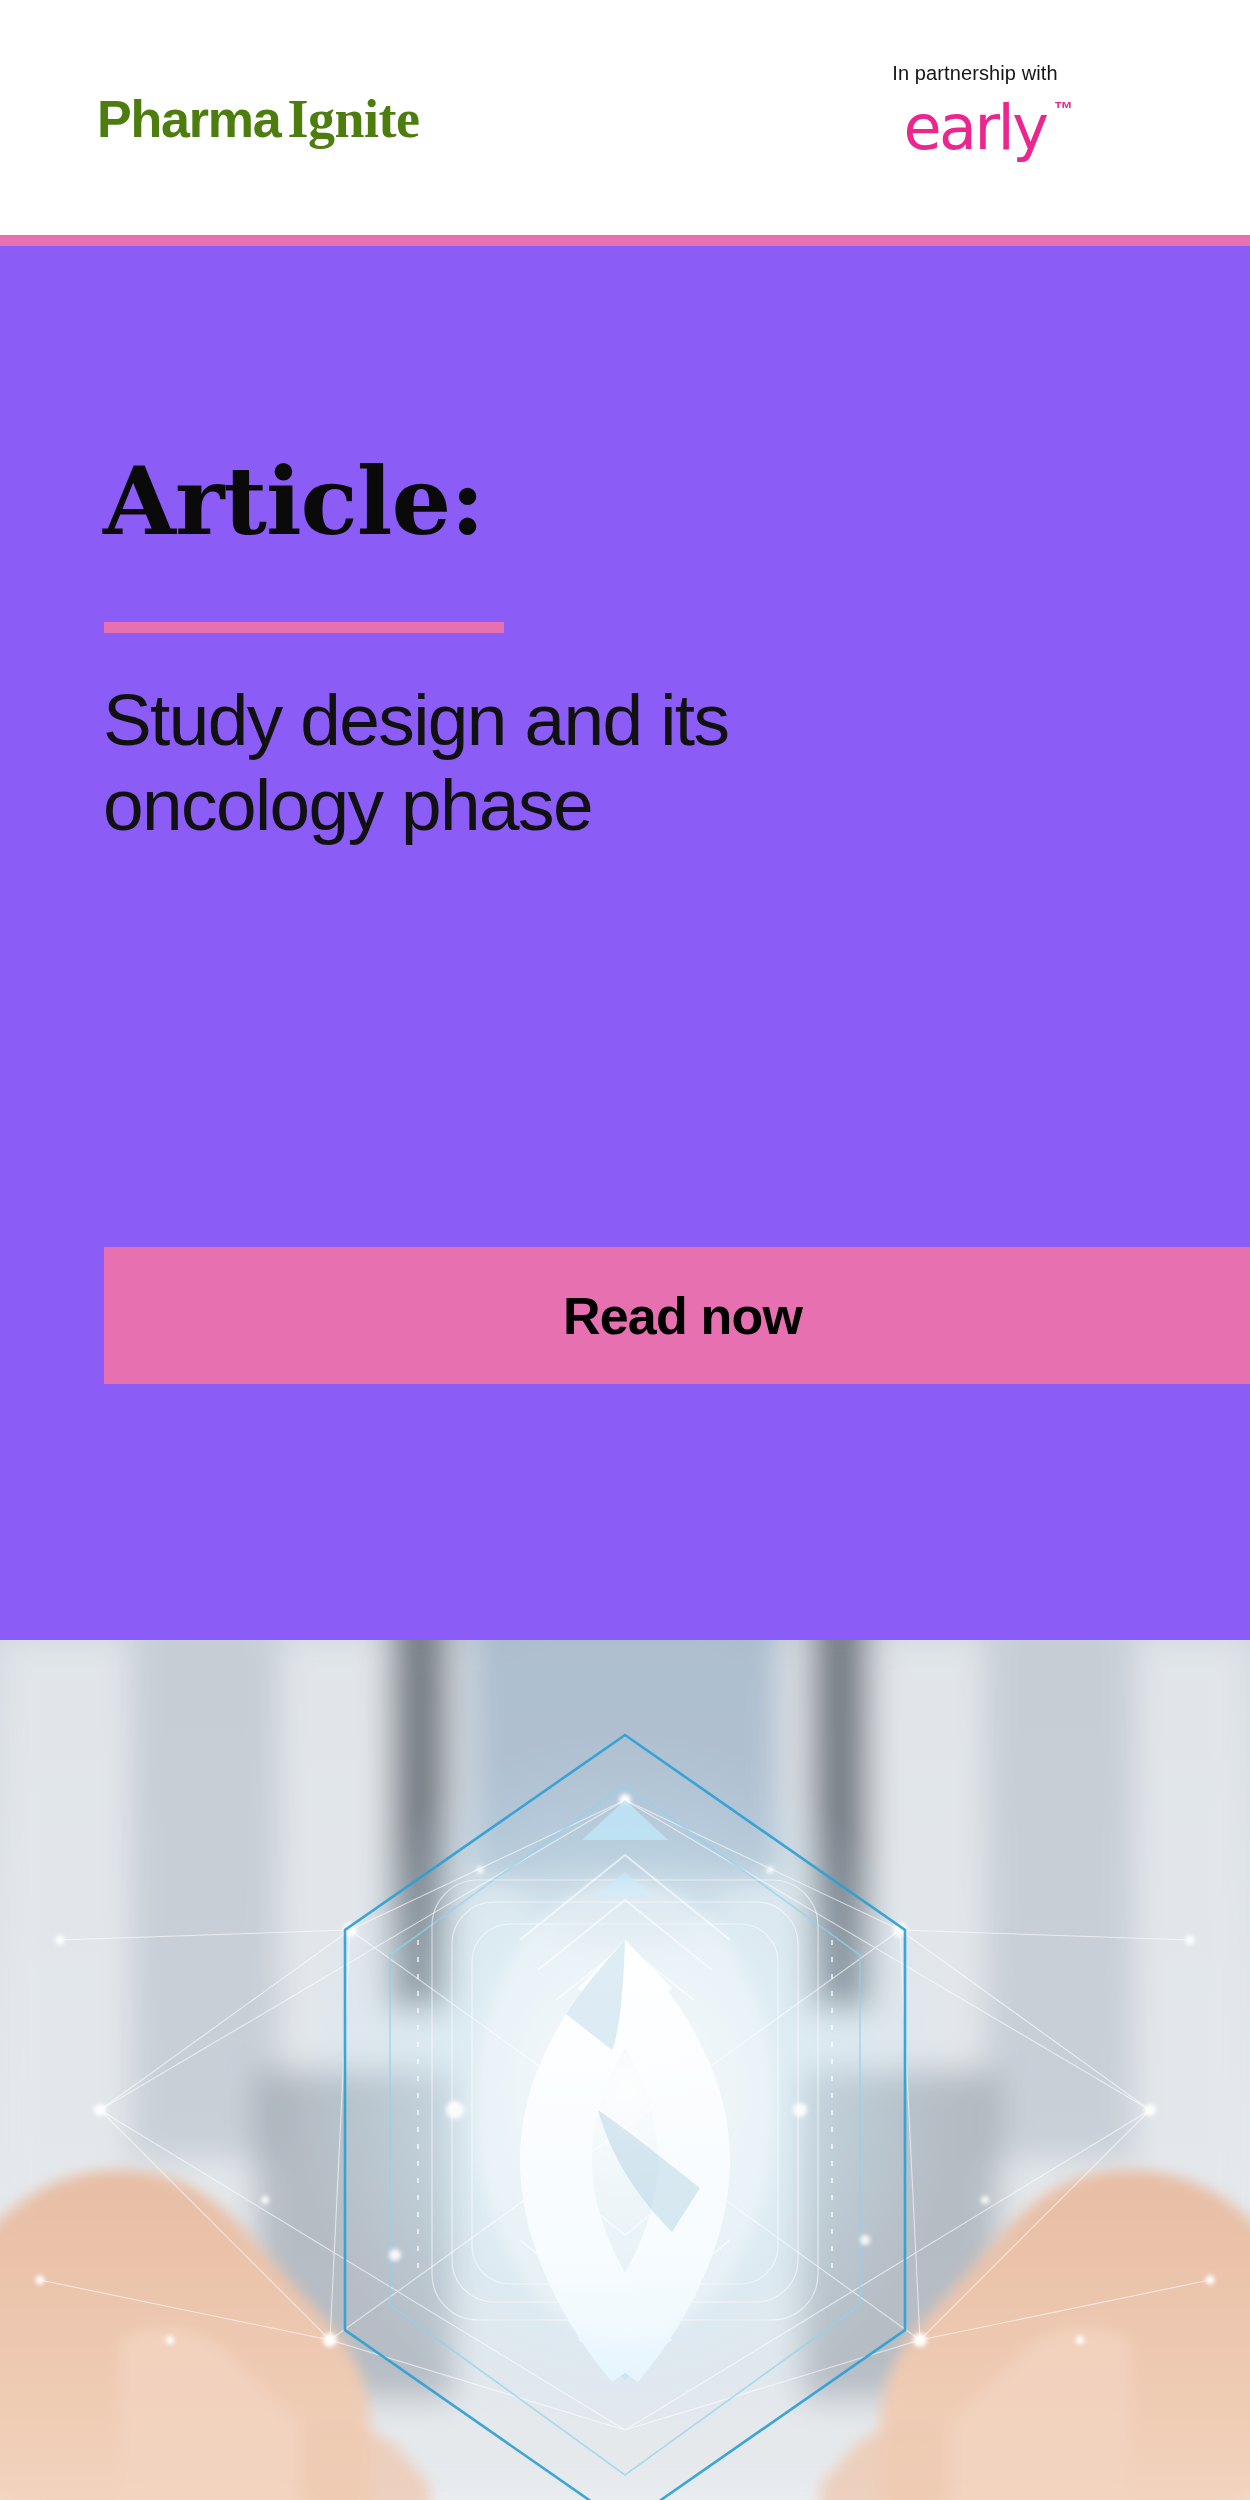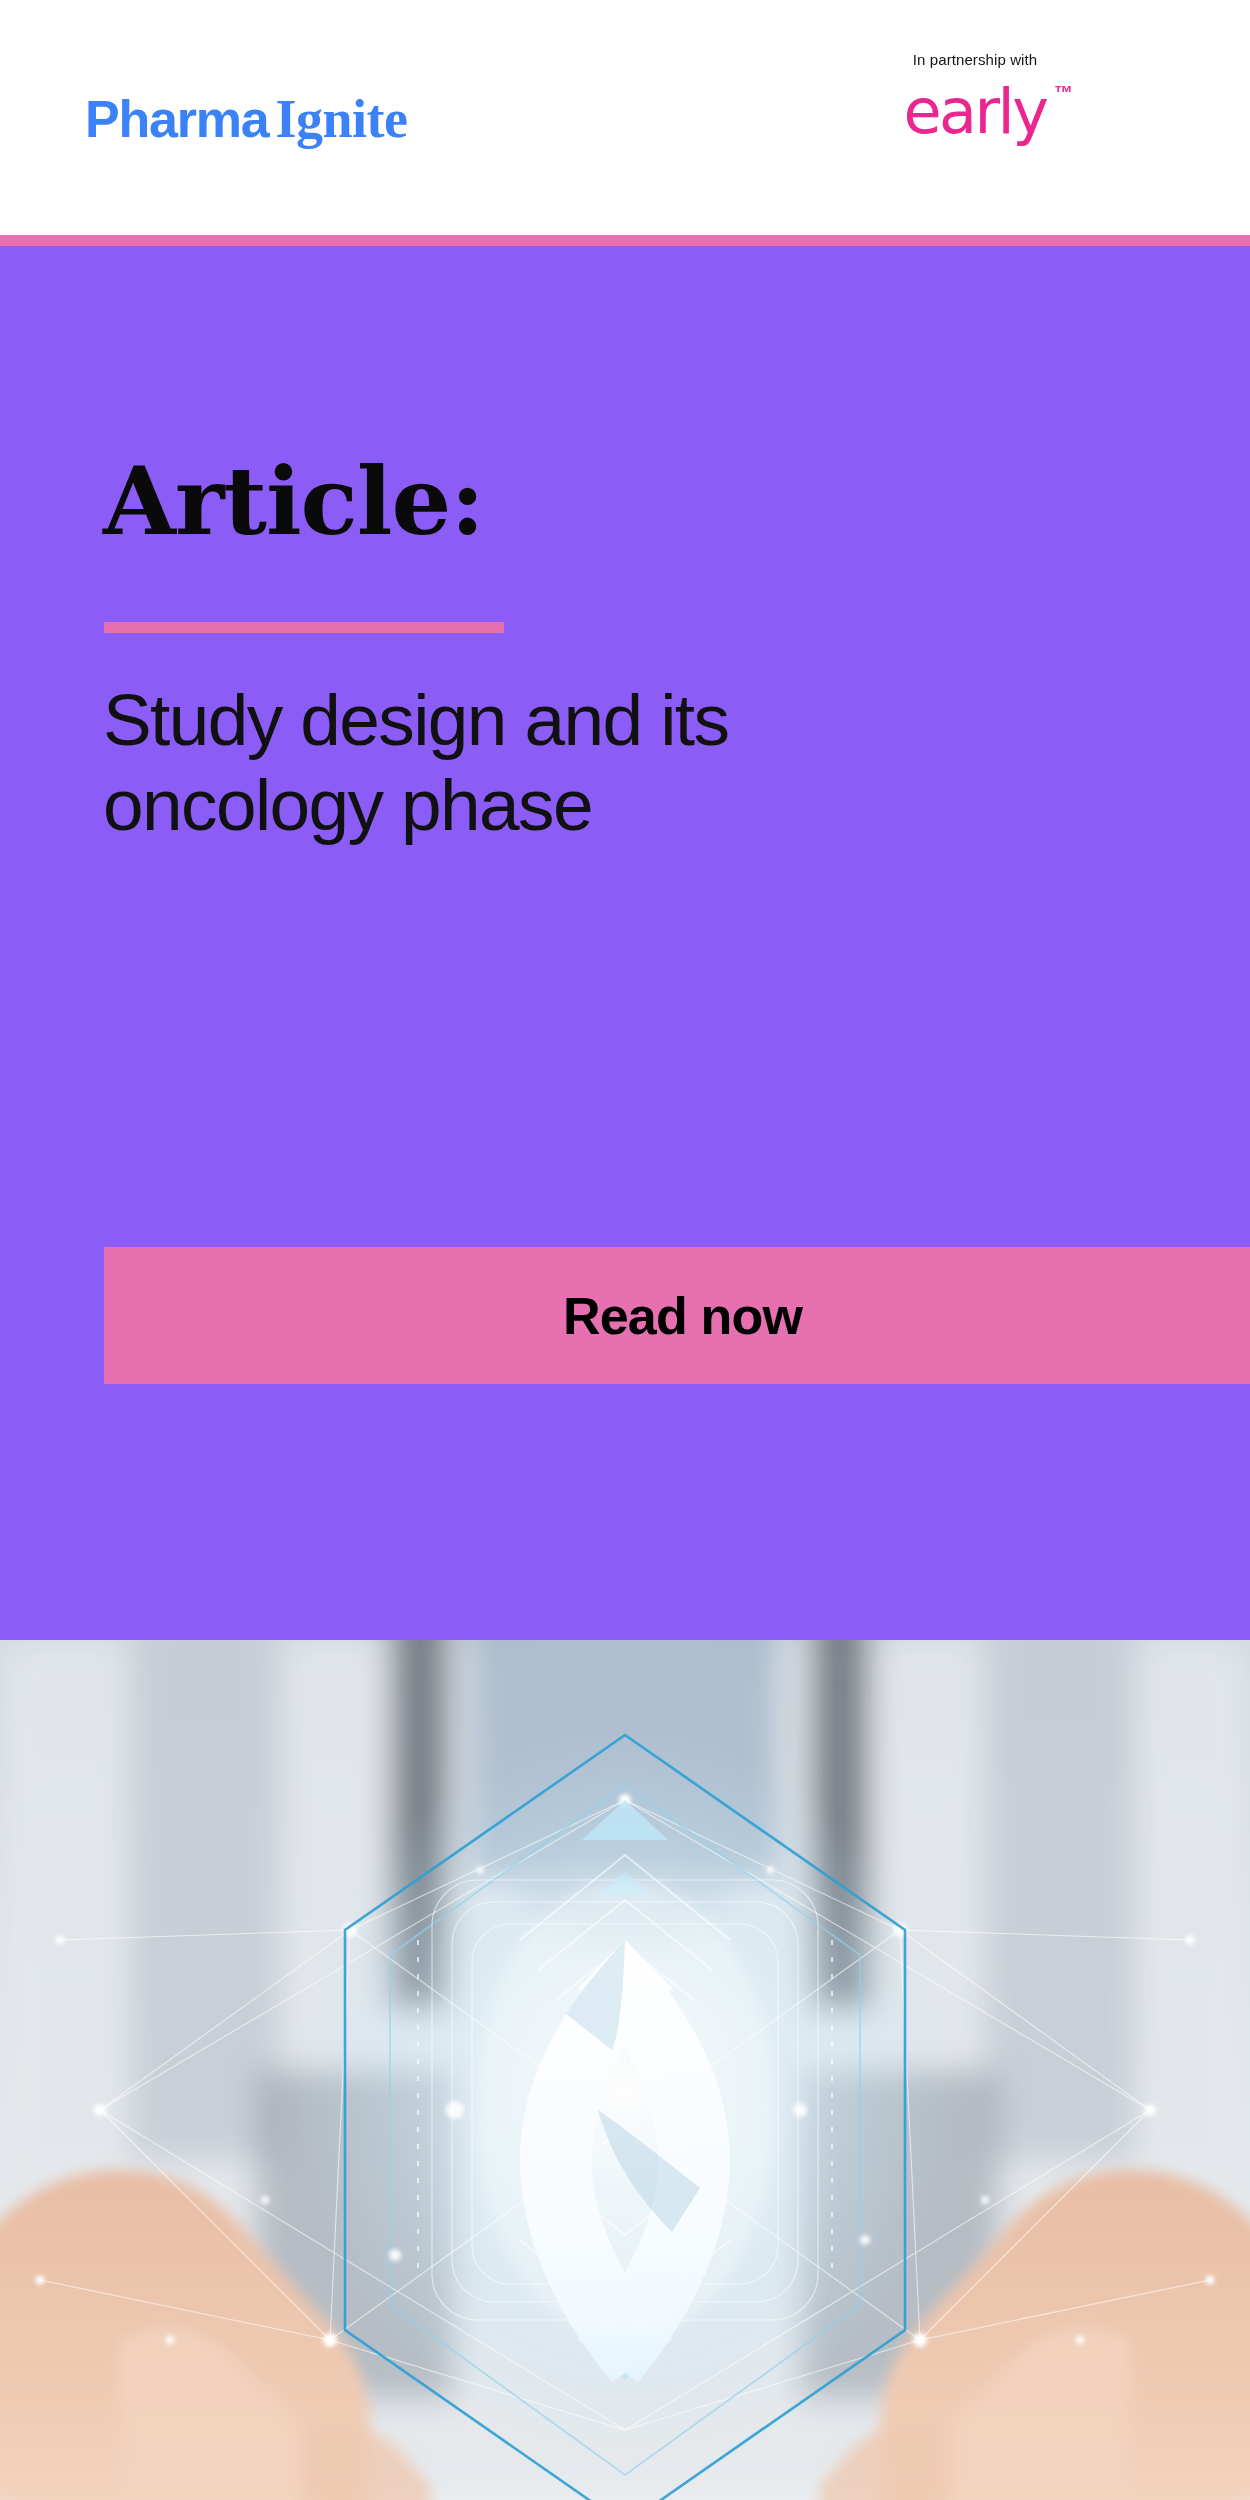--- a/index.html
+++ b/index.html
@@ -24,26 +24,26 @@
   
   .header {
     position: relative;
     width: 1250px;
     height: 235px;
     background: #ffffff;
     box-sizing: border-box;
   }
   .brand-logo {
     position: absolute;
-    left: 85px;
+    left: 97px;
     top: 92px;
     font-size: 53px;
     line-height: 1;
     white-space: nowrap;
-    color: #3b82f6;
+    color: #4d7c0f;
   }
   .brand-pharma {
     font-family: "Liberation Sans", sans-serif;
     font-weight: 700;
     letter-spacing: -1.2px;
     font-size: 52px;
   }
   .brand-ignite {
     font-family: "Liberation Serif", serif;
     font-weight: 700;
@@ -54,26 +54,26 @@
 
   .partner-block {
     position: absolute;
     left: 815px;
     top: 48px;
     width: 320px;
     text-align: center;
   }
   .partner-label {
     font-family: "Liberation Sans", sans-serif;
-    font-size: 15px;
+    font-size: 20px;
     font-weight: 400;
     color: #161616;
     letter-spacing: 0.1px;
     line-height: 1;
-    margin: 4px 0 14px 0;
+    margin: 15px 0 14px 0;
   }
   .caidya-wrap {
     position: relative;
     display: inline-block;
     line-height: 1;
   }
   .caidya-mark {
     font-family: "DejaVu Sans", sans-serif;
     font-size: 62px;
     font-weight: 400;

